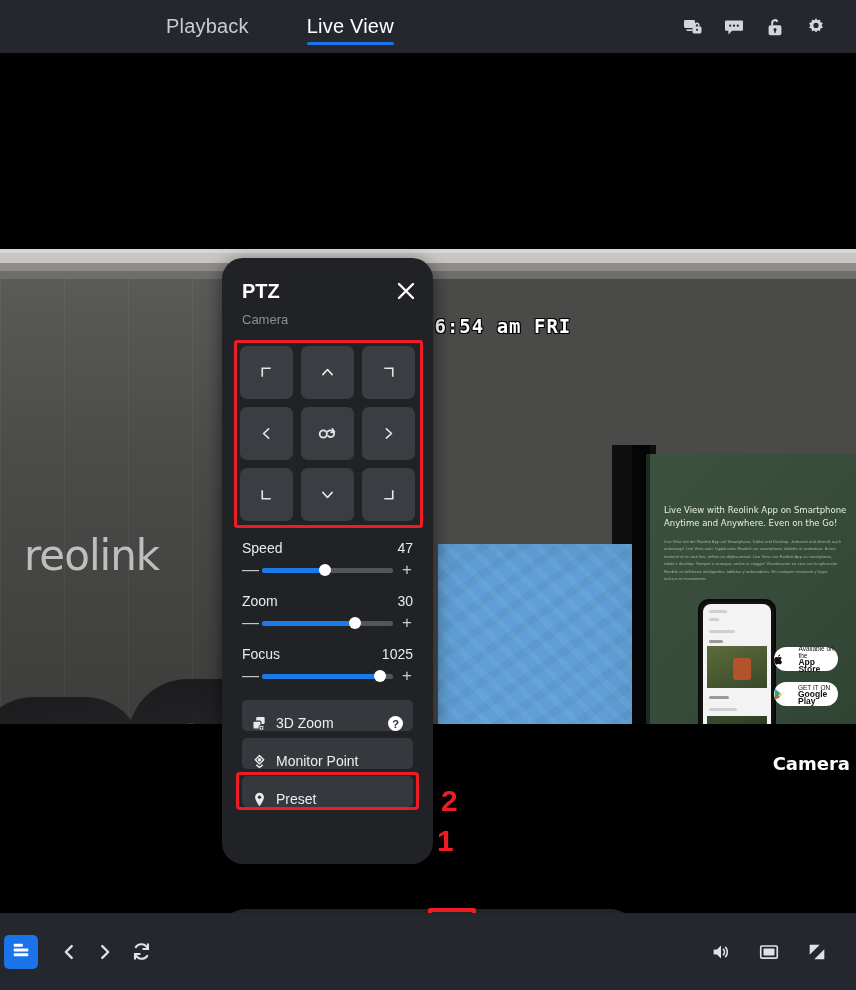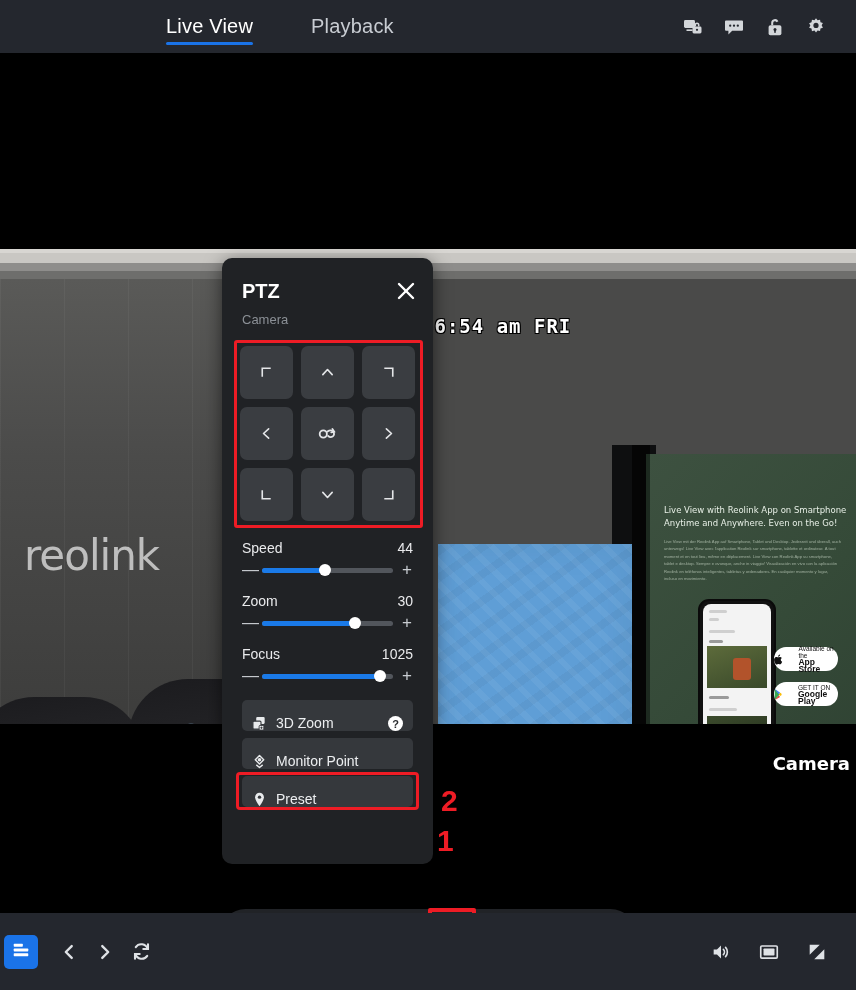--- a/index.html
+++ b/index.html
@@ -123,21 +123,21 @@
     display: flex; align-items: center; justify-content: center; gap: 15px;
   }
   .badge .bt { font-size: 6.5px; color: #111; line-height: 7px; text-align: left; }
   .badge .bt b { font-size: 8.5px; display: block; }
   .dark-right { position: absolute; left: 612px; top: 196px; width: 44px; height: 460px; background: #0e0f10; }
   .dark-gap { position: absolute; left: 632px; top: 196px; width: 18px; height: 462px; background: #050505; }
 
   
   .ptz-panel {
     position: absolute; left: 222px; top: 205px; width: 211px; height: 606px;
-    background: #202225; border-radius: 10px; z-index: 20;
+    background: #202225; border-radius: 21px; z-index: 20;
     box-shadow: 0 4px 18px rgba(0,0,0,.55);
   }
   .ptz-title { position: absolute; left: 20px; top: 22px; font-size: 20px; font-weight: 700; color: #fff; }
   .ptz-sub { position: absolute; left: 20px; top: 54px; font-size: 13px; color: #8b9096; }
   .ptz-close { position: absolute; right: 16px; top: 22px; width: 22px; height: 22px; cursor: pointer; }
 
   .dpad-outline {
     position: absolute; left: 12px; top: 82px; width: 189px; height: 188px;
     border: 3px solid #ee1c25; border-radius: 3px; z-index: 22; pointer-events: none;
   }
@@ -211,25 +211,25 @@
   .bb-ic { width: 26px; height: 26px; display: flex; align-items: center; justify-content: center; cursor: pointer; }
   .bb-right { margin-left: auto; margin-right: 26px; display: flex; align-items: center; gap: 22px; }
 </style>
 </head>
 <body>
 
 <div class="app">
 
   <div class="topbar">
     <div class="tabs">
+      <div class="tab">
+        <span>Playback</span>
+      </div>
       <div class="tab active">
         <span>Live View</span>
-      </div>
-      <div class="tab">
-        <span>Playback</span>
       </div>
     </div>
     <div class="topbar-icons">
       <span class="ic">
         <svg viewBox="0 0 20 20" width="20" height="20" fill="#d3d6da">
           <rect x="1" y="3" width="11" height="8" rx="1.4"></rect>
           <rect x="3.5" y="12.4" width="6" height="1.6"></rect>
           <rect x="9.5" y="9.5" width="9" height="7" rx="1.4"></rect>
           <path d="M11.5 9.5V8a2.5 2.5 0 015 0v1.5h-1.6V8a.9.9 0 10-1.8 0v1.5z"></path>
           <circle cx="14" cy="12.8" r="1.1" fill="#24272e"></circle>
@@ -389,21 +389,21 @@
           <svg viewBox="0 0 20 20" width="17" height="17" stroke="#e4e6e8" stroke-width="1.9" fill="none" stroke-linecap="square">
               <polyline points="15,6 15,15 6,15"></polyline>
             </svg>
         </div>
       </div>
       <div class="dpad-outline"></div>
 
       <div class="slider-row" style="top:282px;">
         <div class="sl-top">
           <span class="sl-name">Speed</span>
-          <span class="sl-val">44</span>
+          <span class="sl-val">47</span>
         </div>
         <div class="sl-ctl">
           <span class="sl-minus">—</span>
           <span class="sl-track">
             <span class="sl-fill" style="width:48%"></span>
             <span class="sl-knob" style="left:48%"></span>
           </span>
           <span class="sl-plus">+</span>
         </div>
       </div>

